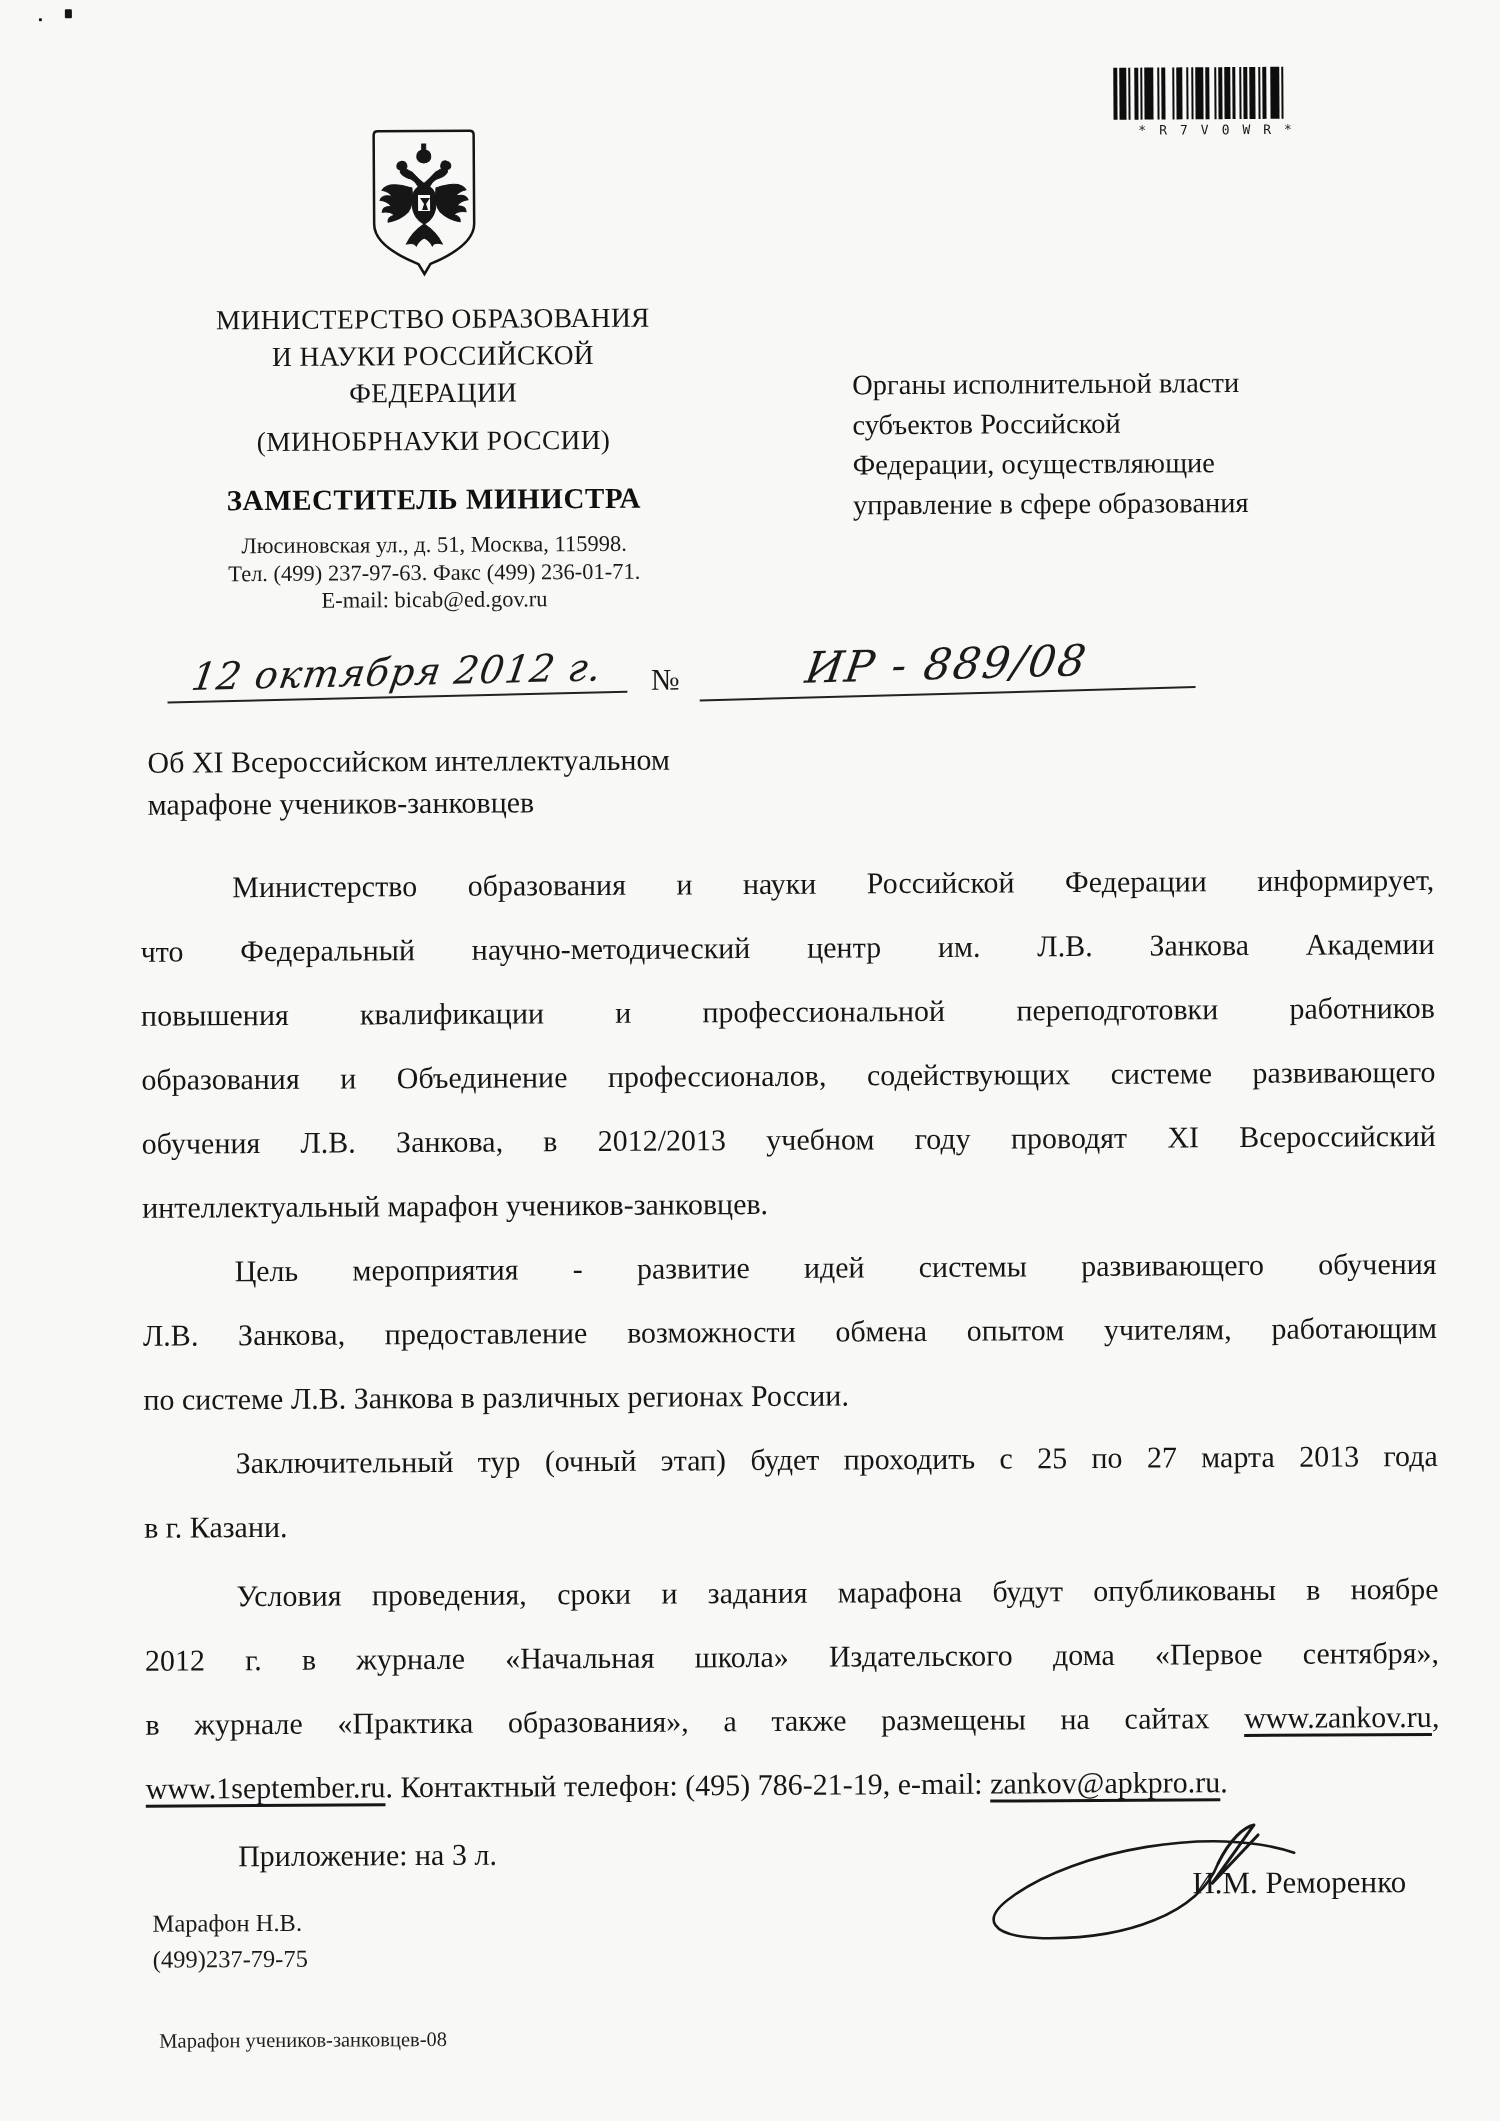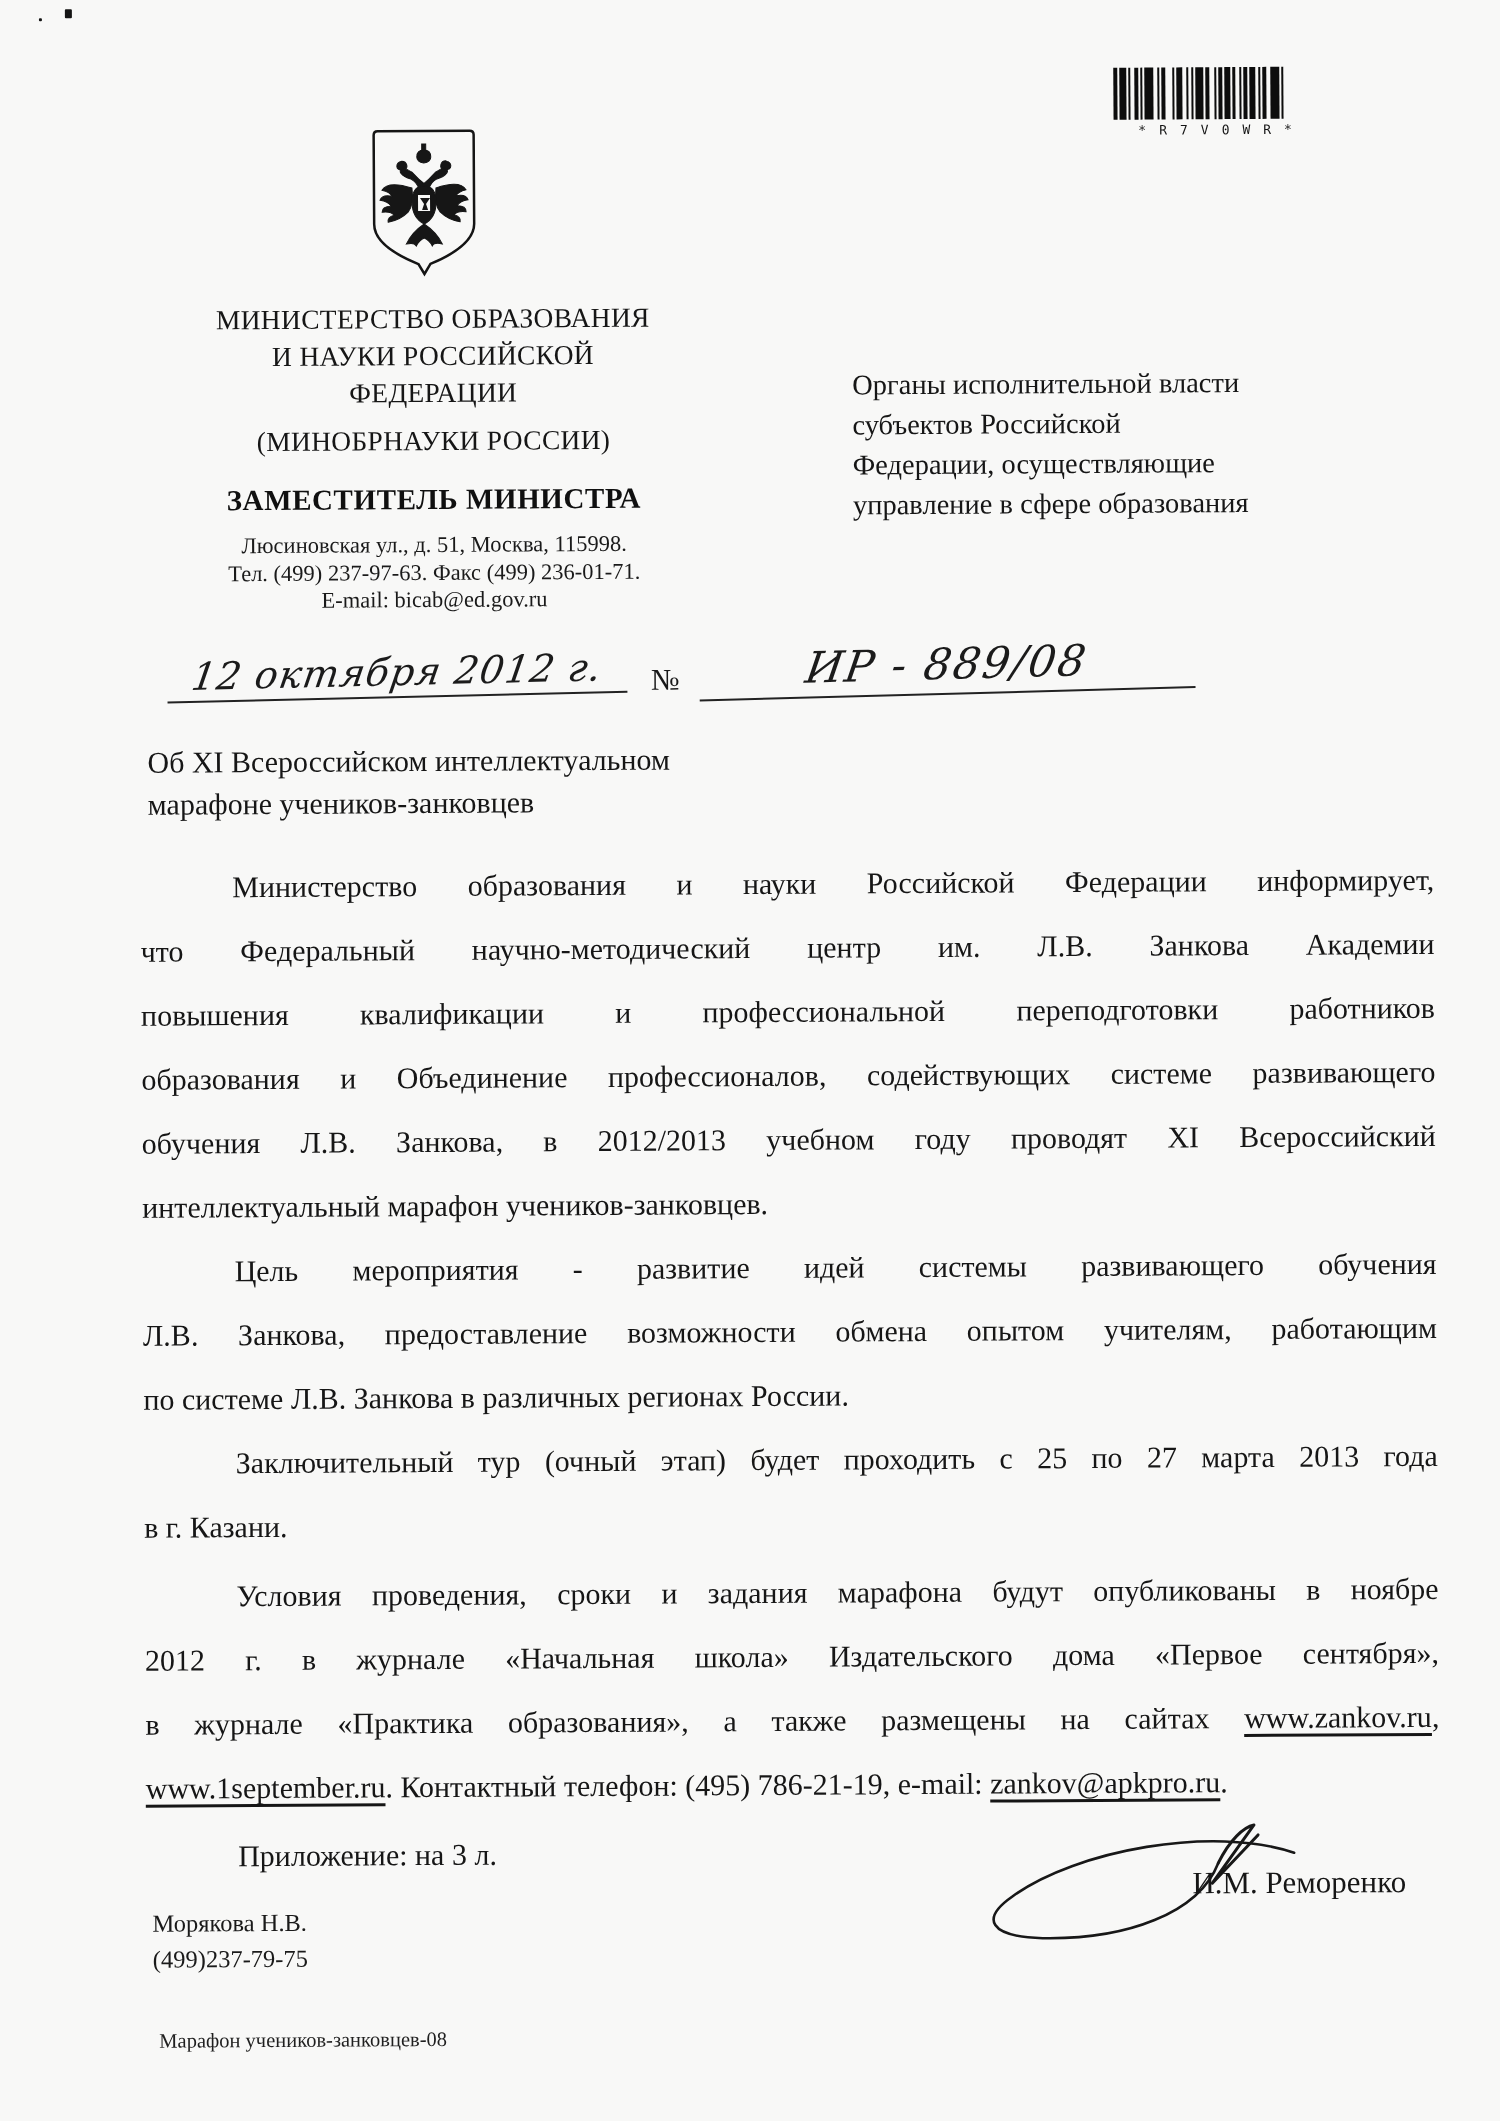--- a/index.html
+++ b/index.html
@@ -247,20 +247,20 @@
       <div class="lastl indent attach">Приложение: на 3 л.</div>
     </div>
 
     <svg class="sig-svg" viewBox="0 0 380 150">
       <path d="M336,30 C255,2 118,26 54,72 C22,94 30,112 84,114 C168,116 240,90 260,40" fill="none" stroke="#181818" stroke-width="2.6" stroke-linecap="round"></path>
       <path d="M260,40 C272,16 286,4 296,2 L254,60 L300,12" fill="none" stroke="#181818" stroke-width="3" stroke-linecap="round" stroke-linejoin="round"></path>
     </svg>
     <div class="sig-name">И.М. Реморенко</div>
 
     <div class="executor">
-      <div>Морякова Н.В.</div>
+      <div>Марафон Н.В.</div>
       <div>(499)237-79-75</div>
     </div>
 
     <div class="doc-footer">Марафон учеников-занковцев-08</div>
 
   </div>
 </div>
 
 </body></html>

